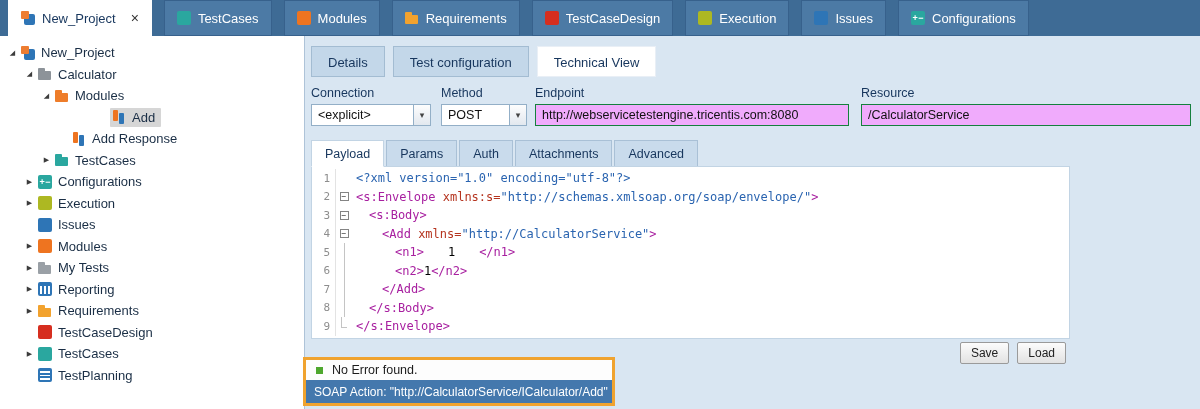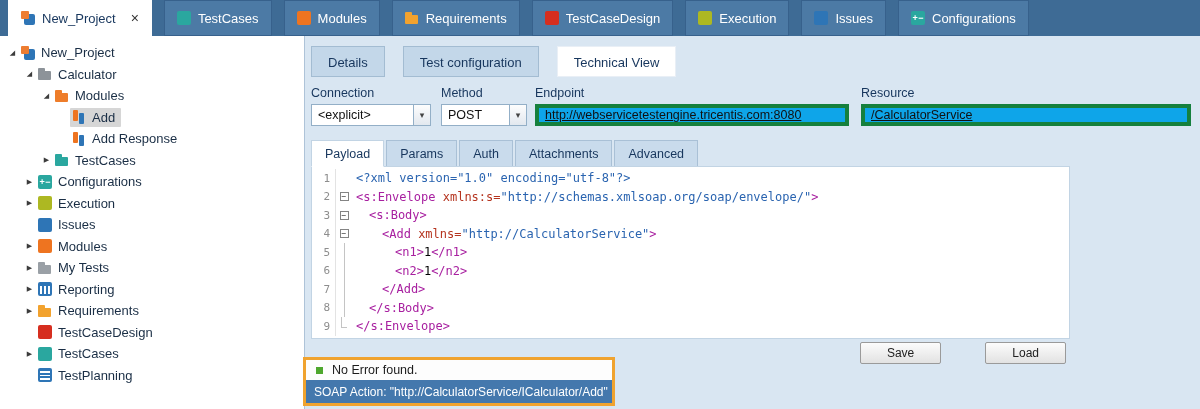--- a/index.html
+++ b/index.html
@@ -42,38 +42,38 @@
   .icon.list::after { content:""; position:absolute; left:2px; right:2px; top:3px; height:9px;
     background:repeating-linear-gradient(180deg,#fff 0 1.5px,rgba(0,0,0,0) 1.5px 3.5px); }
 
   
   .sidebar { position:absolute; left:0; top:36px; width:305px; bottom:0;
     background:#fff; border-right:1px solid #aec3d8; overflow:hidden; }
   .tree { padding-top:6px; }
   .trow { display:flex; align-items:center; height:21.5px; font-size:13px; color:#1a2e45; cursor:default; }
   .arrow { width:13px; display:inline-flex; justify-content:center; font-size:7px; color:#3c3c3c; flex:0 0 auto; }
   .twrap { display:inline-flex; align-items:center; gap:6px; padding:2px 6px 2px 2px; border-radius:1px; }
-  .twrap.selected { background:#d6d6d6; }
+  .twrap.selected { background:#d6d6d6;margin-left:40px; }
 
   
   .main { position:absolute; left:305px; top:36px; right:0; bottom:0; background:#d9e6f2; }
-  .view-tabs { position:absolute; left:6px; top:10px; display:flex; gap:18px; }
+  .view-tabs { position:absolute; left:6px; top:10px; display:flex; gap:8px; }
   .vtab { height:31px; line-height:31px; padding:0 16px; font-size:13px; color:#17365d;
     background:#c3d7e9; border:1px solid #a3bcd2; cursor:default; white-space:nowrap; }
   .vtab.active { background:#fff; border-color:#e9eff6; }
 
   .field { position:absolute; top:50px; }
   .flabel { font-size:12.5px; color:#17365d; margin-bottom:4px; white-space:nowrap; }
   .select { height:22px; background:#fff; border:1px solid #93afc7; display:flex; align-items:center; }
   .sval { flex:1; padding:0 6px; font-size:12.5px; color:#111; white-space:nowrap; overflow:hidden; }
   .sarrow { width:17px; align-self:stretch; border-left:1px solid #93afc7;
     background:linear-gradient(#fdfdfd,#e2e8ef); display:flex; align-items:center; justify-content:center; }
   .sarrow::after { content:"\25BE"; font-size:9px; color:#444; }
-  .tinput { width:100%; height:22px; border:4px solid #15803d; padding:0 6px;
-    font:12.5px "Liberation Sans",sans-serif; color:#111; background:#0ea5e9;text-decoration:underline; }
+  .tinput { width:100%; height:22px; border:1px solid #15803d; padding:0 6px;
+    font:12.5px "Liberation Sans",sans-serif; color:#111; background:#f0abfc; }
 
   .payload-tabs { position:absolute; left:6px; top:104px; display:flex; gap:2px; }
   .ptab { height:27px; line-height:27px; padding:0 13px; font-size:12.5px; color:#17365d;
     background:#c9dbec; border:1px solid #a9c0d6; cursor:default; }
   .ptab.active { background:#fff; border-color:#c2d4e4; border-bottom-color:#fff; position:relative; z-index:2; }
 
   .editor { position:absolute; left:6px; right:10px; top:130px; height:173px;
     background:#fff; border:1px solid #c2d4e4; overflow:hidden; padding-top:2px; }
   .cl { display:flex; align-items:stretch; height:18.5px; }
   .ln { width:24px; padding-right:5px; color:#8d8d8d; font:11px "DejaVu Sans Mono",monospace;
@@ -81,22 +81,22 @@
   .fold { width:16px; display:flex; align-items:center; justify-content:center; flex:0 0 auto; }
   .fbox { width:9px; height:9px; border:1px solid #848484; background:#fff; color:#333;
     font:8px/7px "DejaVu Sans Mono",monospace; text-align:center; }
   .fline { width:1px; height:100%; background:#c4c4c4; }
   .fend { width:6px; height:60%; border-left:1px solid #c4c4c4; border-bottom:1px solid #c4c4c4; align-self:flex-start; }
   .code { display:flex; align-items:center; font:12px "DejaVu Sans Mono",monospace; white-space:pre; }
   .tk-pi { color:#2a64b0; } .tk-tag { color:#a820a0; } .tk-attr { color:#b5341f;text-align:center; }
   .tk-val { color:#2a64b0; } .tk-txt { color:#000; }
 
   .editor-actions { position:absolute; right:14px; top:306px; display:flex; gap:8px; }
-  .btn { min-width:40px; height:22px; padding:0 26px; font:12px "Liberation Sans",sans-serif; color:#222;
-    background:linear-gradient(#fcfcfc,#e2e2e2); border:1px solid #9a9a9a; border-radius:2px; cursor:default;margin-left:36px; }
+  .btn { min-width:40px; height:22px; padding:0 10px; font:12px "Liberation Sans",sans-serif; color:#222;
+    background:linear-gradient(#fcfcfc,#e2e2e2); border:1px solid #9a9a9a; border-radius:2px; cursor:default; }
 
   
   .status-box { position:absolute; left:303px; top:357px; width:312px; height:49px;
     border:3px solid #f0a32f; background:#fff; display:flex; flex-direction:column; z-index:6; }
   .status-row1 { height:20px; display:flex; align-items:center; gap:9px; padding-left:10px;
     font-size:12.5px; color:#1c1c1c; background:#fdfdfd; }
   .bullet { width:7px; height:7px; background:#4ea72e; flex:0 0 auto; }
   .status-row2 { flex:1; background:#4478ad; color:#fff; font-size:12px;
     display:flex; align-items:center; padding-left:8px; white-space:nowrap; overflow:hidden; }
 </style>
@@ -324,21 +324,21 @@
           <span class="fold">
             <span class="fbox">−</span>
           </span>
           <span class="code" style="padding-left: 30px;"><span class="tk-tag">&lt;Add </span><span class="tk-attr">xmlns=</span><span class="tk-val">"http://CalculatorService"</span><span class="tk-tag">&gt;</span></span>
         </div>
         <div class="cl">
           <span class="ln">5</span>
           <span class="fold">
             <span class="fline"></span>
           </span>
-          <span class="code" style="padding-left: 43px;"><span class="tk-tag">&lt;n1&gt;</span><span class="tk-txt">1</span><span class="tk-tag">&lt;/n1&gt;</span></span>
+          <span class="code" style="padding-left: 43px; gap: 24px;"><span class="tk-tag">&lt;n1&gt;</span><span class="tk-txt">1</span><span class="tk-tag">&lt;/n1&gt;</span></span>
         </div>
         <div class="cl">
           <span class="ln">6</span>
           <span class="fold">
             <span class="fline"></span>
           </span>
           <span class="code" style="padding-left: 43px;"><span class="tk-tag">&lt;n2&gt;</span><span class="tk-txt">1</span><span class="tk-tag">&lt;/n2&gt;</span></span>
         </div>
         <div class="cl">
           <span class="ln">7</span>

